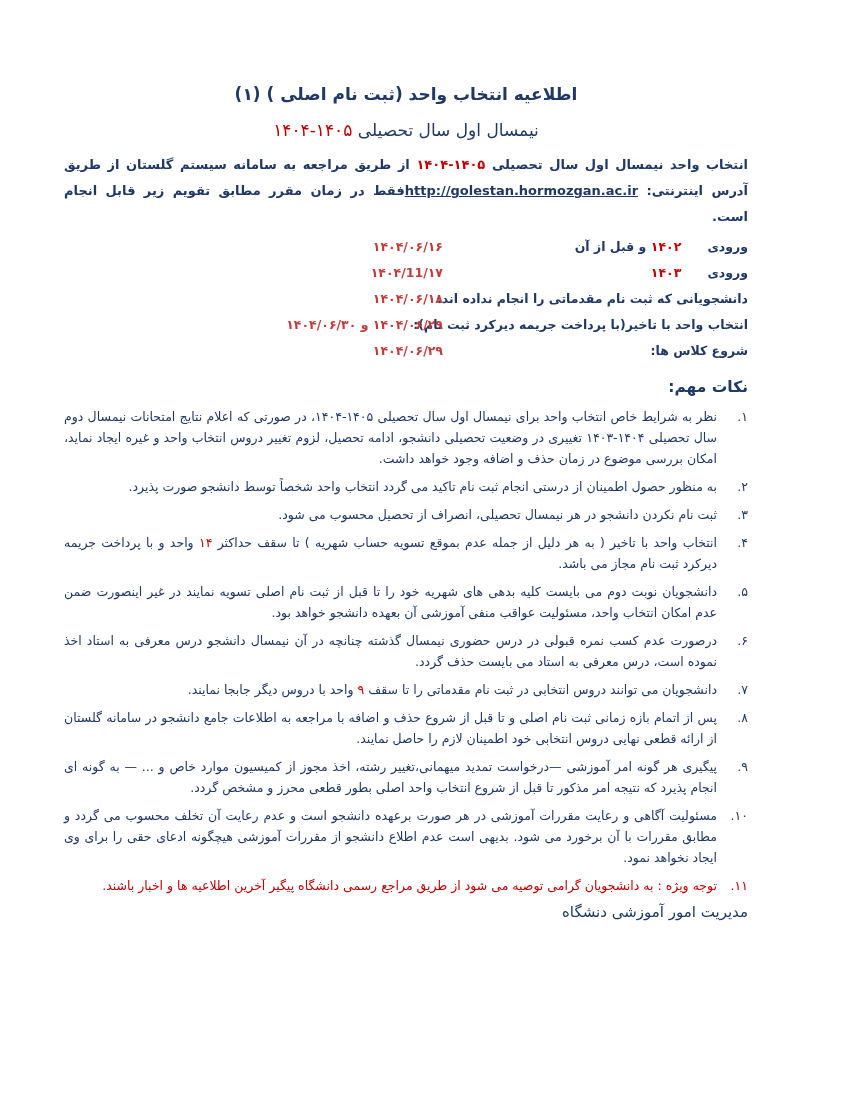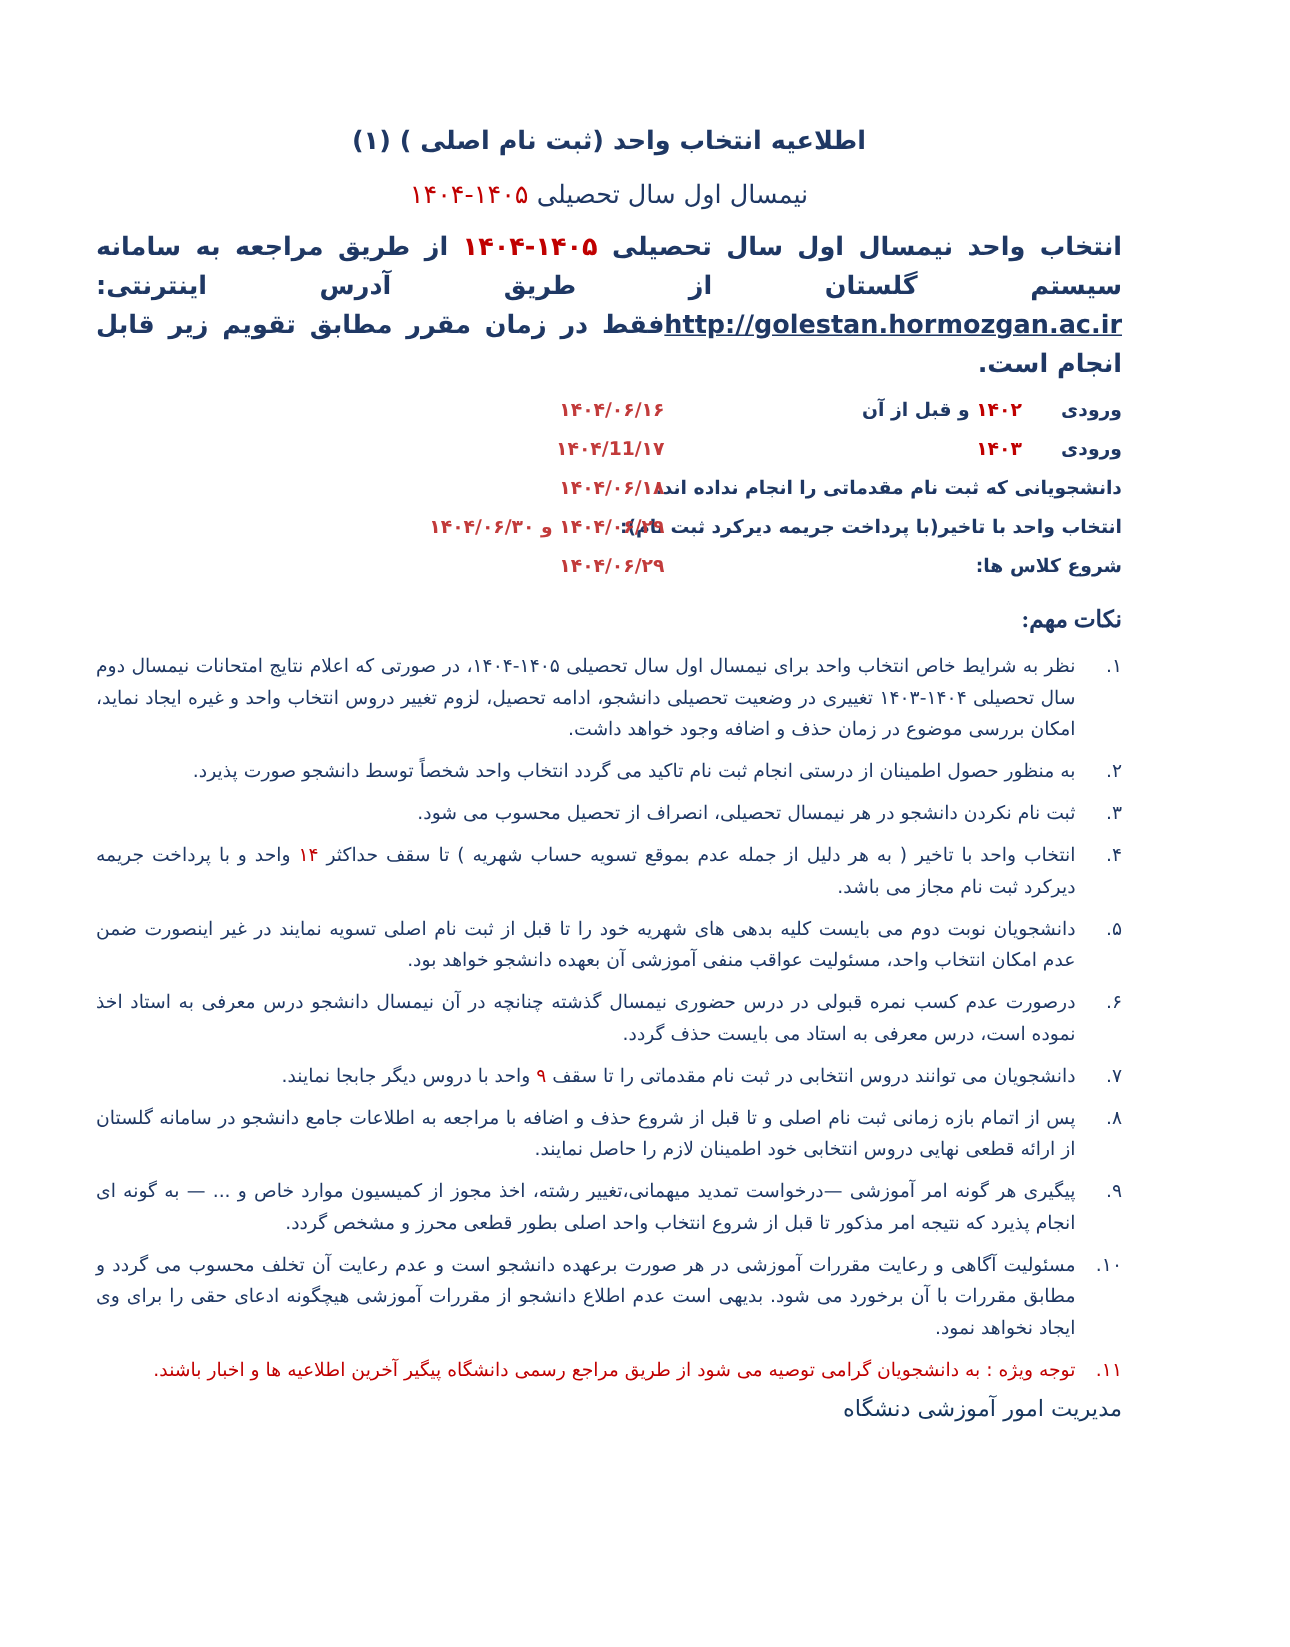--- a/index.html
+++ b/index.html
@@ -17,40 +17,39 @@
   .title1{
     font-size:17px;font-weight:bold;text-align:center;
     margin:0 0 16px 0;color:#1f3864;
   }
   .title2{
     font-size:17px;font-weight:normal;text-align:center;
     margin:0 0 12px 0;color:#1f3864;
   }
   .red{color:#c00000;}
   .intro{
-    font-size:17px;font-weight:bold;line-height:26px;
+    font-size:13px;font-weight:bold;line-height:26px;
     text-align:justify;margin:0 0 4px 0;color:#1f3864;
   }
   .url-link{
     color:#1f3864;font-weight:bold;text-decoration:underline;
     direction:ltr;unicode-bidi:embed;cursor:pointer;
   }
   .schedule{margin:2px 0 14px 0;}
   .sched-row{
     position:relative;line-height:26px;font-size:12.5px;
     font-weight:bold;color:#1f3864;white-space:nowrap;
   }
   .sched-date{
     position:absolute;top:0;right:305px;
     color:#c23b3b;white-space:nowrap;
   }
   .notes-heading{
     font-size:15.5px;font-weight:bold;color:#1f3864;
     margin:2px 0 10px 0;
-    font-family:Liberation Serif, serif;
   }
   .note{
     display:grid;grid-template-columns:26px 1fr;column-gap:5px;
     font-size:12.5px;line-height:21px;margin:0 0 7px 0;
     color:#1f3864;
   }
   .note-num{text-align:right;}
   .note-text{text-align:justify;}
   .red-note .note-num,.red-note .note-text,.red-note .note-text span{color:#c00000;}
   .signature{

